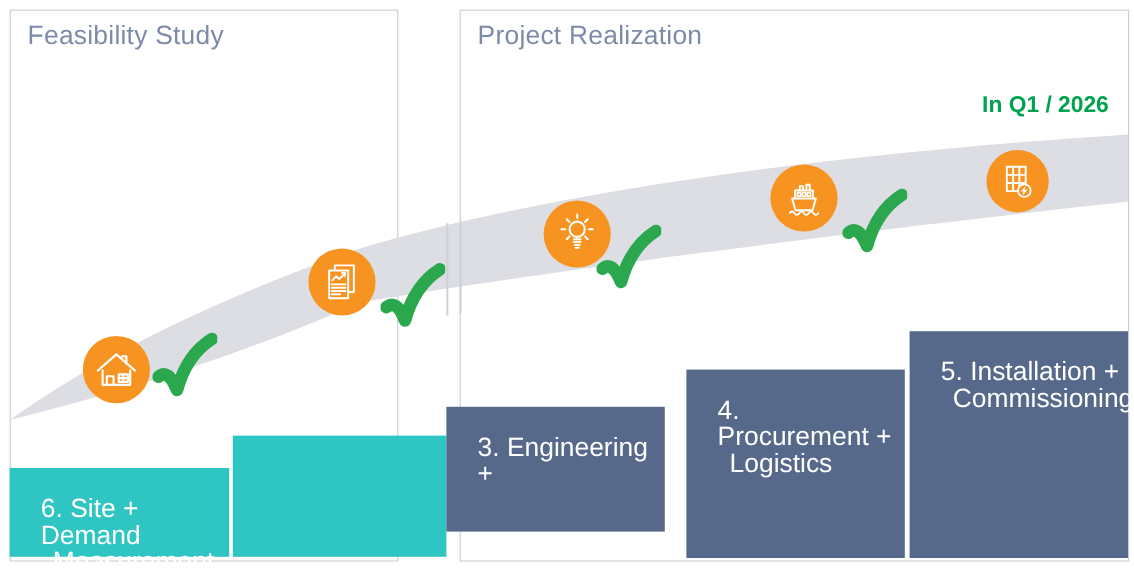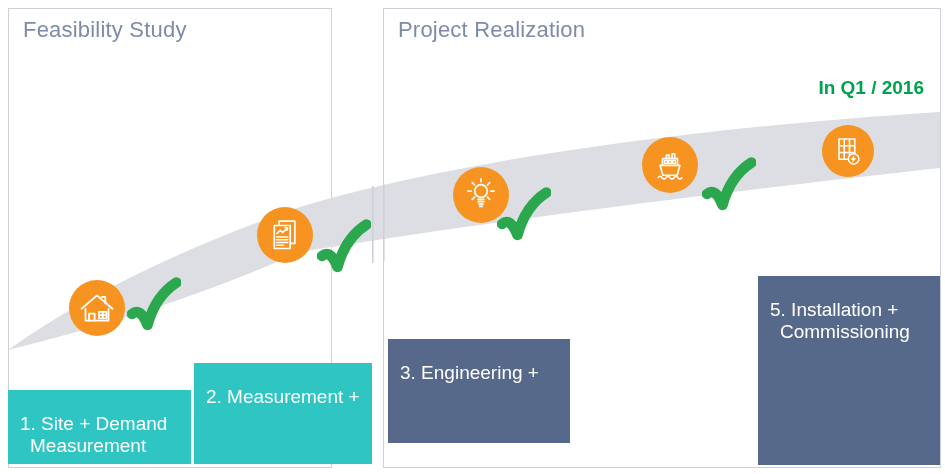--- a/index.html
+++ b/index.html
@@ -17,28 +17,28 @@
     margin:8px 0 0 14px; font-size:22px; color:#7d8ba9; letter-spacing:.2px;
   }
   .milestone {
     position:absolute; top:68px; right:16px;
     font-size:19px; font-weight:bold; color:#00a34d;
   }
   .swoosh-svg { position:absolute; left:0; top:0; z-index:2; pointer-events:none; }
 
   .step {
     position:absolute; z-index:3; box-sizing:border-box; color:#fff;
-    font-size:19px; line-height:22px; padding:23px 6px 0 12px;
+    font-size:22px; line-height:22px; padding:23px 6px 0 26px;
   }
   .step .line2 { padding-left:10px; white-space:pre-wrap; }
   .step-teal  { background:#2fc5c2; }
   .step-slate { background:#57698b; }
   .step1 { left:8px;   top:390px; width:183px; height:74px;  }
   .step2 { left:194px; top:363px; width:178px; height:101px; }
-  .step3 { left:388px; top:339px; width:182px; height:104px; }
+  .step3 { left:372px; top:339px; width:182px; height:104px; }
   .step4 { left:572px; top:308px; width:182px; height:157px; }
   .step5 { left:758px; top:276px; width:182px; height:189px; }
 
   .icon-circle {
     position:absolute; z-index:4; width:56px; height:56px; border-radius:50%;
     background:#f79421; display:flex; align-items:center; justify-content:center;
   }
   .ic1 { left:69px;  top:280px; }
   .ic2 { left:257px; top:207px; }
   .ic3 { left:453px; top:167px; }
@@ -54,38 +54,41 @@
 </head>
 <body>
 
 <div class="canvas">
 
   <div class="panel panel-left">
     <div class="panel-title">Feasibility Study</div>
   </div>
   <div class="panel panel-right">
     <div class="panel-title">Project Realization</div>
-    <div class="milestone">In Q1 / 2016</div>
+    <div class="milestone">In Q1 / 2026</div>
   </div>
 
   <svg class="swoosh-svg" width="945" height="474" viewBox="0 0 945 474">
     <path d="M8 350 Q 120 270 300 207 C 440 165, 660 130, 940 112
              L 940 168 C 640 201, 420 232, 300 252 Q 170 310 8 350 Z" fill="#dcdee3"></path>
     <path d="M372.8 186 V263 M383.8 184 V261" stroke="#cbd0d9" stroke-width="1.6" fill="none"></path>
   </svg>
 
   <div class="step step-teal step1">
-    <div>1. Site + Demand</div>
+    <div>6. Site + Demand</div>
     <div class="line2">Measurement</div>
   </div>
   <div class="step step-teal step2">
-    <div>2. Measurement +</div>
   </div>
   <div class="step step-slate step3">
     <div>3. Engineering +</div>
+  </div>
+  <div class="step step-slate step4">
+    <div>4. Procurement +</div>
+    <div class="line2">Logistics</div>
   </div>
   <div class="step step-slate step5">
     <div>5. Installation  +</div>
     <div class="line2">Commissioning</div>
   </div>
 
   <div class="icon-circle ic1">
     <svg width="38" height="38" viewBox="0 0 48 48" fill="none" stroke="#fff" stroke-width="2.3" stroke-linecap="round" stroke-linejoin="round">
       <path d="M30 10 h4.5 v8"></path>
       <path d="M4.5 25 L24 8 L43.5 25"></path>

